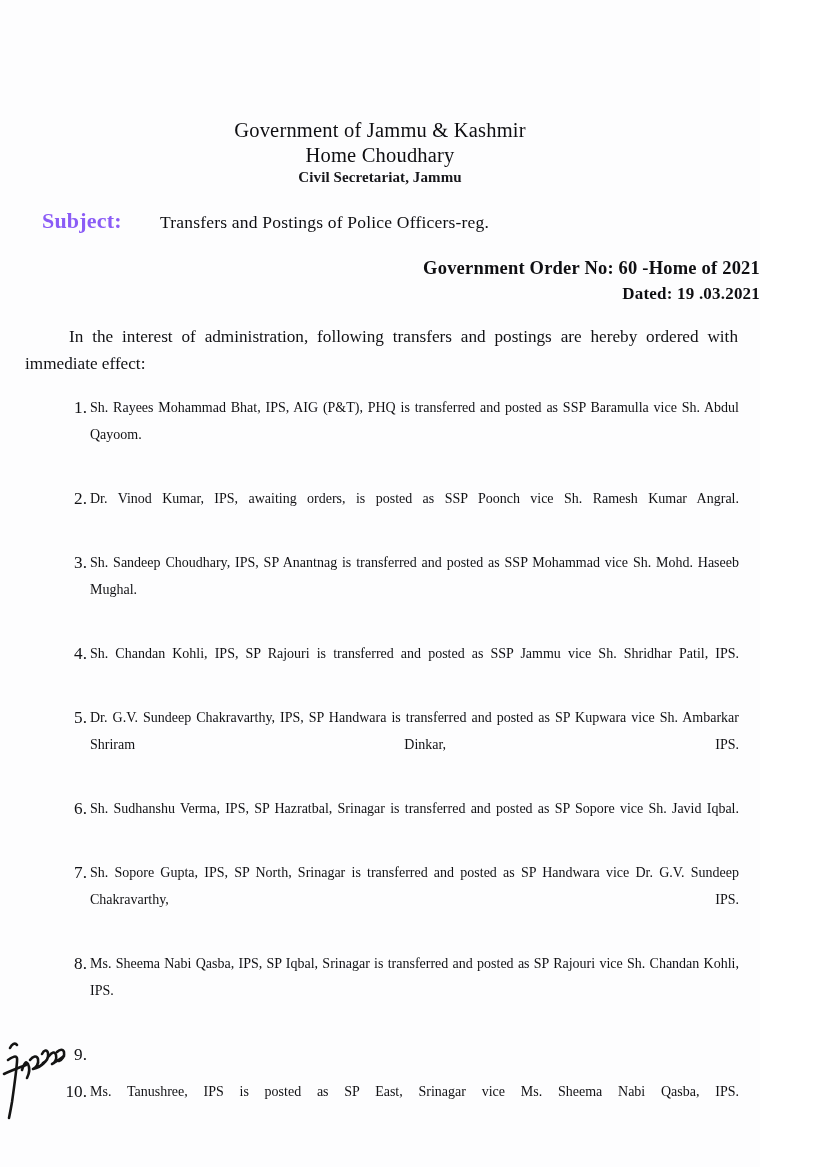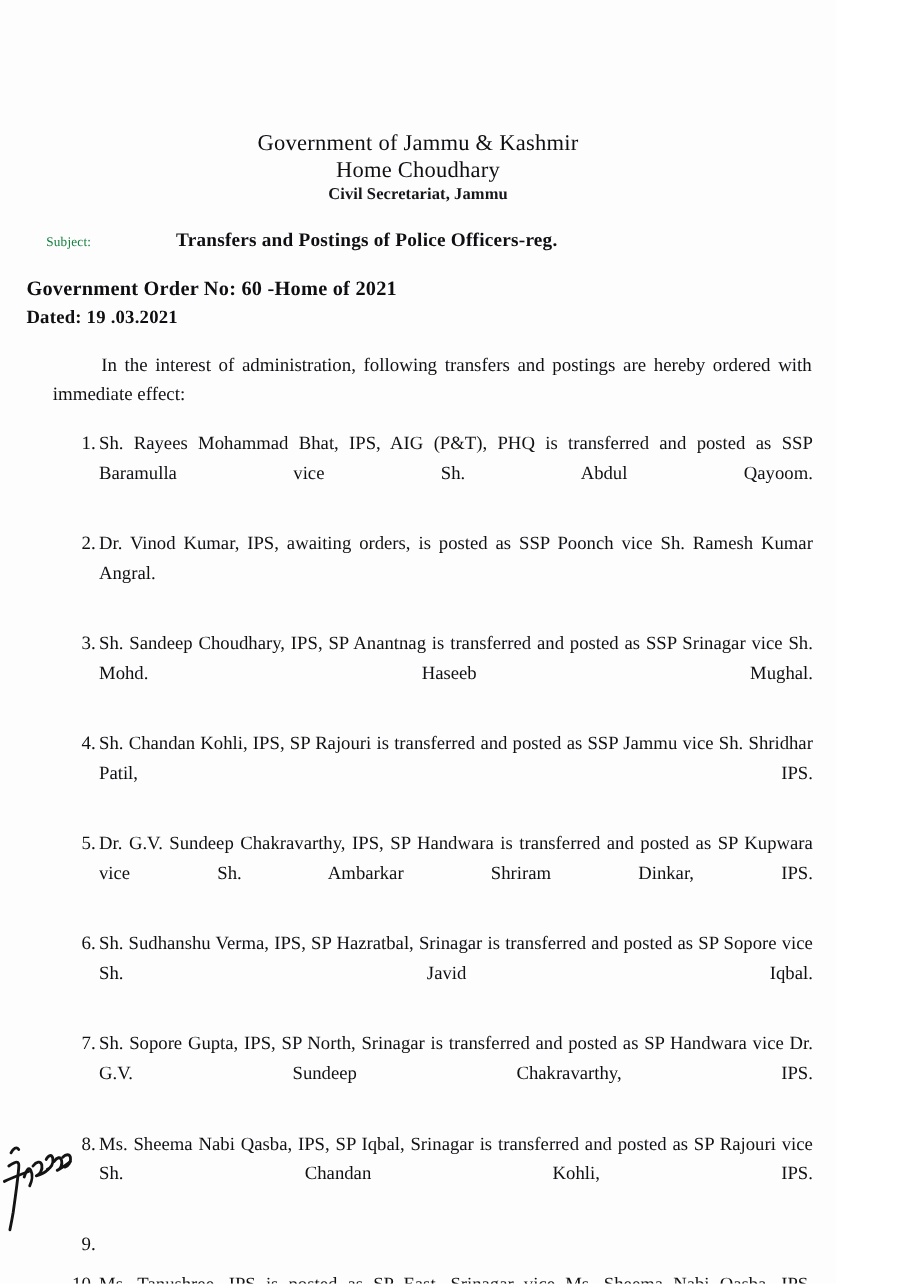--- a/index.html
+++ b/index.html
@@ -48,59 +48,59 @@
   }
 
   
   .subject-row {
     margin-top: 22px;
     padding-left: 42px;
     display: flex;
     align-items: baseline;
   }
   .subject-label {
-    font-size: 12px;
-    font-weight: normal;
+    font-size: 22px;
+    font-weight: bold;
     letter-spacing: 0.2px;
     width: 118px;
     flex: 0 0 118px;
-    color: #15803d;
+    color: #8b5cf6;
   }
   .subject-text {
     font-size: 17.5px;
-    font-weight: bold;
+    font-weight: normal;
     letter-spacing: 0.2px;
     color: #0f0f12;
   }
 
   
   .order-block {
-    text-align: left;
+    text-align: right;
     margin-top: 21px;
-    padding-left: 24px;
+    padding-left: 45px;
   }
   .order-no {
     font-size: 18.5px;
     font-weight: bold;
     line-height: 26px;
     letter-spacing: 0.2px;
     color: #0f0f12;
   }
   .order-date {
     font-size: 17px;
     font-weight: bold;
     line-height: 25px;
     letter-spacing: 0.2px;
     color: #0f0f12;
   }
 
   
   .intro {
     margin-top: 17px;
-    padding: 0 22px 0 48px;
+    padding: 0 22px 0 25px;
     font-size: 17.2px;
     line-height: 27px;
     text-align: justify;
     text-indent: 44px;
     color: #111114;
   }
 
   
   .order-list {
     margin: 17px 0 0 0;
@@ -119,21 +119,21 @@
     min-width: 30px;
     text-align: right;
     font-size: 17.2px;
     line-height: 27px;
     color: #111114;
     padding-right: 3px;
     white-space: nowrap;
   }
   .item-text {
     flex: 1 1 auto;
-    font-size: 17px;
+    font-size: 14px;
     line-height: 27px;
     text-align: justify;
     text-justify: inter-word;
     color: #111114;
   }
   .item-text:after {
     content: "";
     display: inline-block;
     width: 100%;
   }
@@ -178,21 +178,21 @@
     <li class="order-item">
       <span class="item-num">1.</span>
       <span class="item-text">Sh. Rayees Mohammad Bhat, IPS, AIG (P&amp;T), PHQ is transferred and posted as SSP Baramulla vice Sh. Abdul Qayoom.</span>
     </li>
     <li class="order-item">
       <span class="item-num">2.</span>
       <span class="item-text">Dr. Vinod Kumar, IPS, awaiting orders, is posted as SSP Poonch vice Sh. Ramesh Kumar Angral.</span>
     </li>
     <li class="order-item">
       <span class="item-num">3.</span>
-      <span class="item-text">Sh. Sandeep Choudhary, IPS, SP Anantnag is transferred and posted as SSP Srinagar vice Sh. Mohd. Haseeb Mughal.</span>
+      <span class="item-text">Sh. Sandeep Choudhary, IPS, SP Anantnag is transferred and posted as SSP Mohammad vice Sh. Mohd. Haseeb Mughal.</span>
     </li>
     <li class="order-item">
       <span class="item-num">4.</span>
       <span class="item-text">Sh. Chandan Kohli, IPS, SP Rajouri is transferred and posted as SSP Jammu vice Sh. Shridhar Patil, IPS.</span>
     </li>
     <li class="order-item">
       <span class="item-num">5.</span>
       <span class="item-text">Dr. G.V. Sundeep Chakravarthy, IPS, SP Handwara is transferred and posted as SP Kupwara vice Sh. Ambarkar Shriram Dinkar, IPS.</span>
     </li>
     <li class="order-item">

